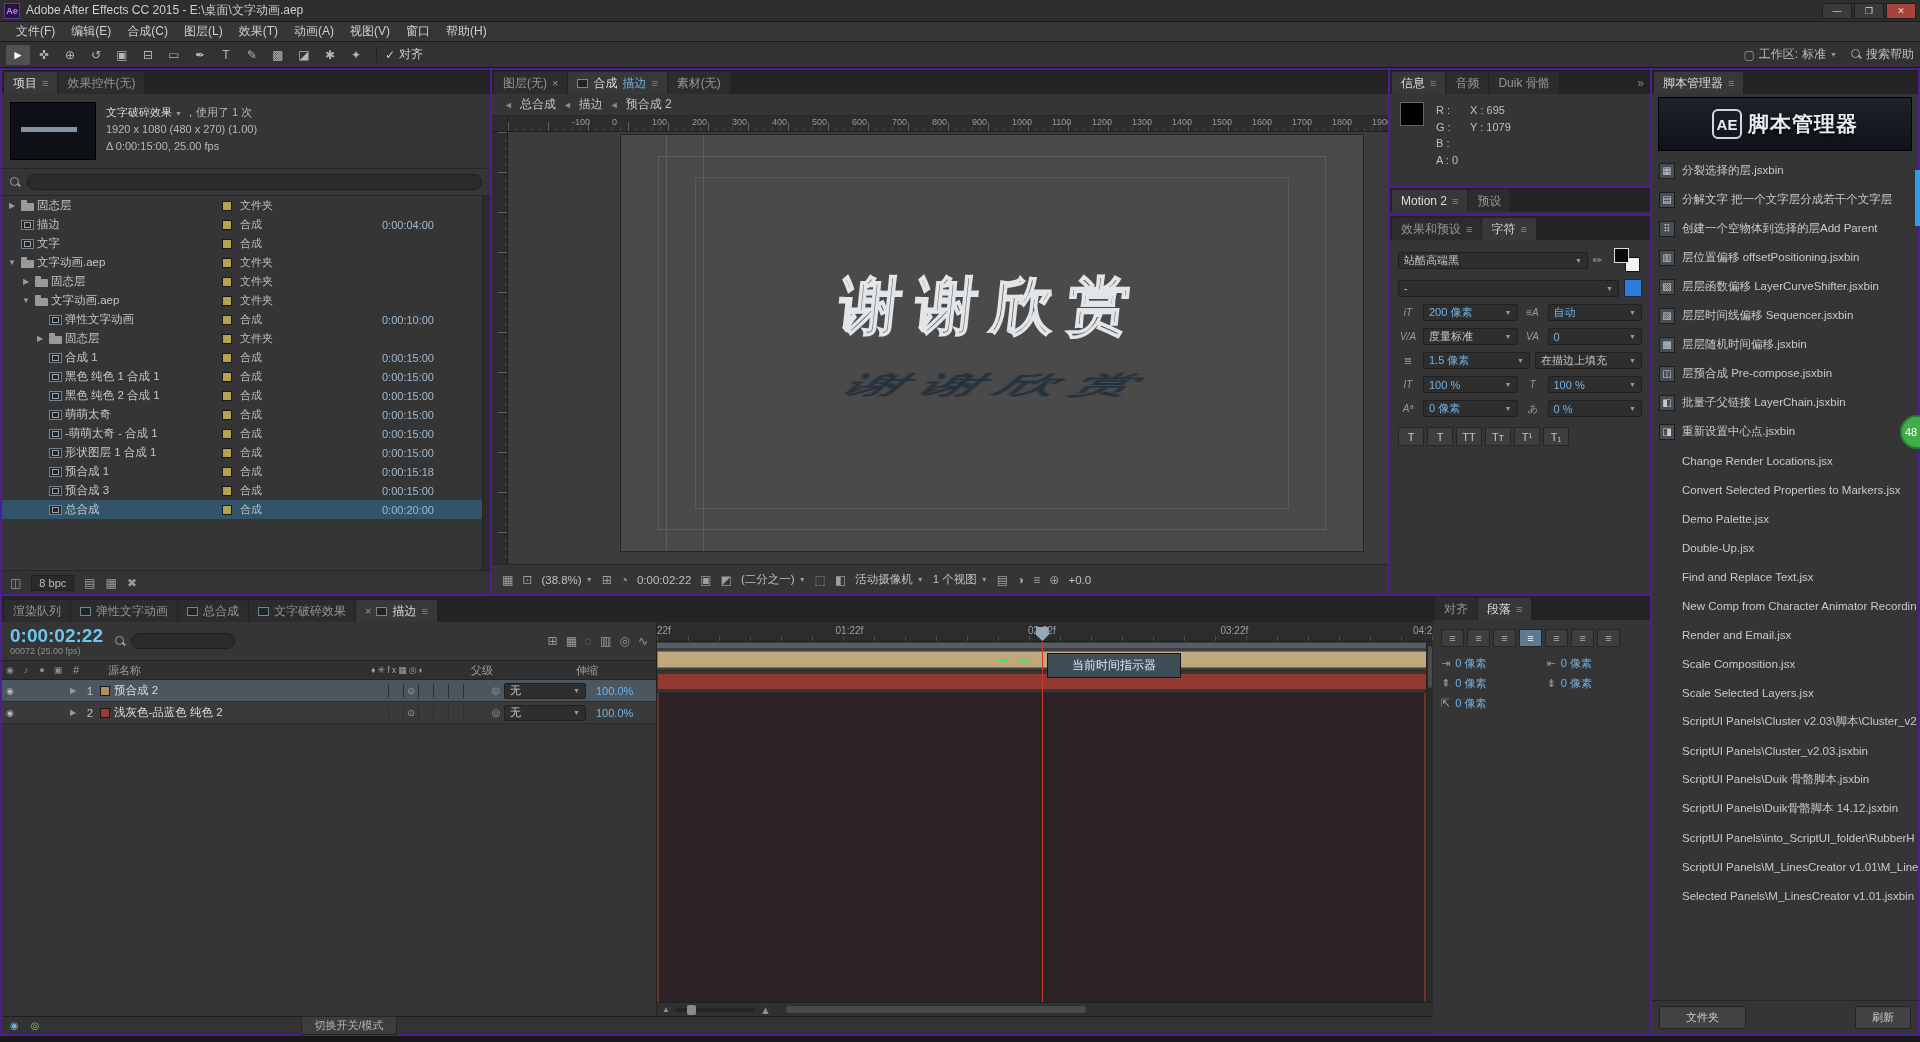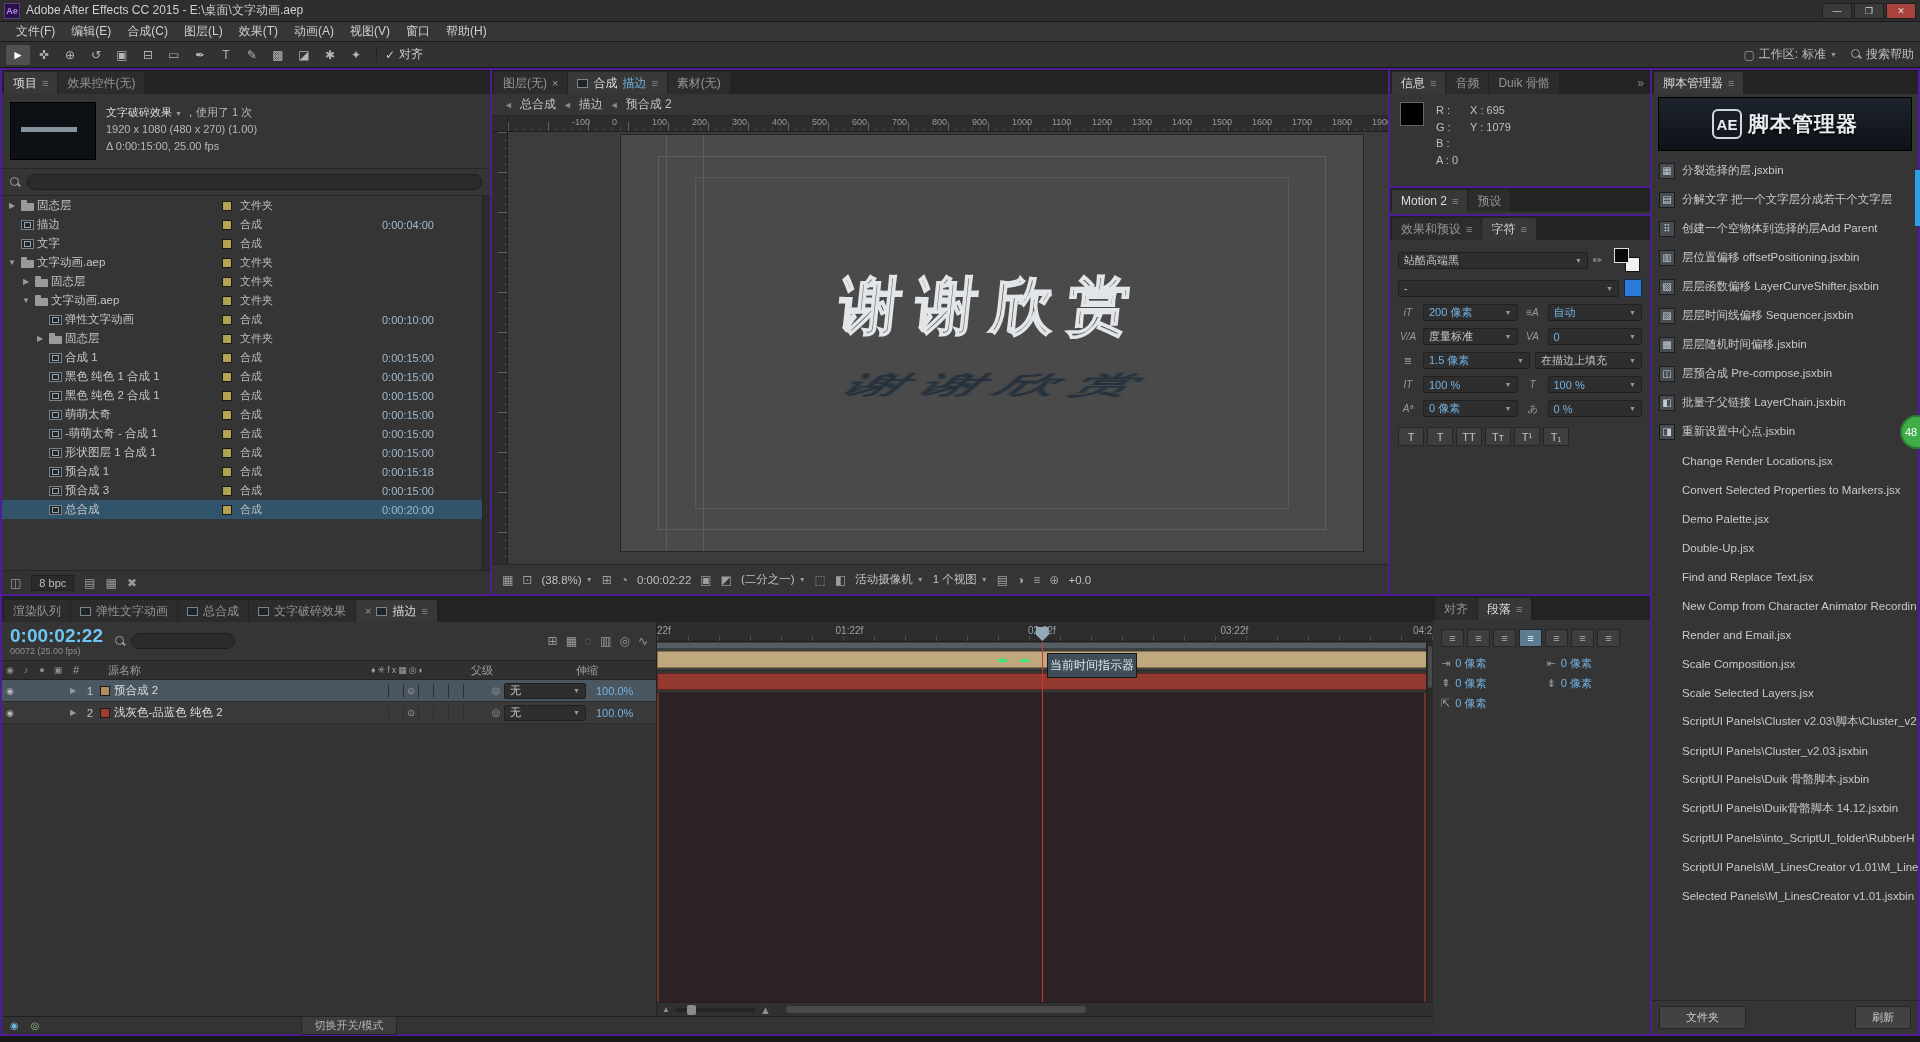--- a/index.html
+++ b/index.html
@@ -178,21 +178,21 @@
 .bar[data-bar="red"]{background:#93392f;border:1px solid #5e241e}
 .kf{position:absolute;width:9px;height:3px;background:#39e873;top:7px}
 .kf.k1{left:43.9%}.kf.k2{left:46.8%}
 .tl-below{flex:1;background:#2d2225;position:relative;min-height:0}
 .edgeL,.edgeR{position:absolute;top:0;bottom:0;width:2px;background:#6e352b}
 .edgeL{left:0}.edgeR{right:7px}
 .tl-vscroll{position:absolute;right:0;top:20px;bottom:14px;width:7px;background:#2a2a2a;border-left:1px solid #232323}
 .tl-vscroll::before{content:"";position:absolute;left:1px;right:1px;top:4px;height:42px;background:#4a4a4a;border-radius:2px}
 .playhead-line{position:absolute;top:20px;bottom:14px;left:49.6%;width:1px;background:#cc3a2e;z-index:5}
 .playhead-handle{position:absolute;top:5px;left:calc(49.6% - 6px);width:13px;height:14px;background:#93a9b8;clip-path:polygon(0 0,100% 0,100% 55%,50% 100%,0 55%);z-index:6}
-.tl-tip{position:absolute;left:calc(49.6% + 5px);top:31px;background:#3f4d57;border:1px solid #14181b;color:#dde7ee;font-size:12px;padding:3px 2px;z-index:7;white-space:nowrap}
+.tl-tip{position:absolute;left:calc(49.6% + 5px);top:31px;background:#3f4d57;border:1px solid #14181b;color:#dde7ee;font-size:12px;padding:3px 24px;z-index:7;white-space:nowrap}
 .tl-scroll{height:14px;display:flex;align-items:center;gap:5px;padding:0 5px;background:#303030;border-top:1px solid #222;flex:0 0 auto}
 .zoom-tri{color:#8f8f8f;font-size:8px}
 .zoom-track{width:80px;height:4px;background:#242424;border-radius:2px;position:relative}
 .zoom-thumb{position:absolute;left:12px;top:-3px;width:9px;height:10px;background:#8b8b8b;border-radius:2px}
 .hthumb{flex:0 0 300px;height:7px;background:#4a4a4a;border-radius:3px;margin-left:10px}
 .tl-foot{height:18px;background:#333;border-top:1px solid #1f1f1f;display:flex;align-items:center;gap:12px;padding:0 8px;flex:0 0 auto}
 .dot-i{font-size:10px}
 .toggle-btn{background:#3d3d3d;border:1px solid #252525;padding:1px 12px;font-size:11px;color:#b5b5b5;margin-left:250px}
 
 .para-panel{width:217px}

